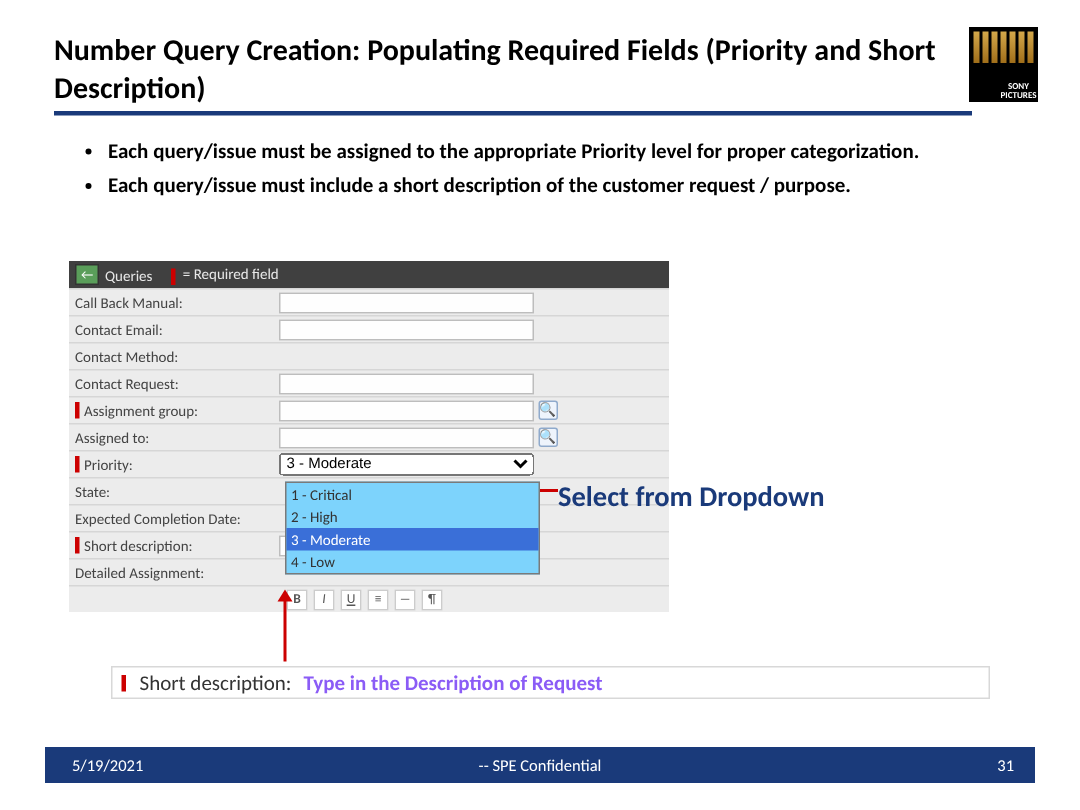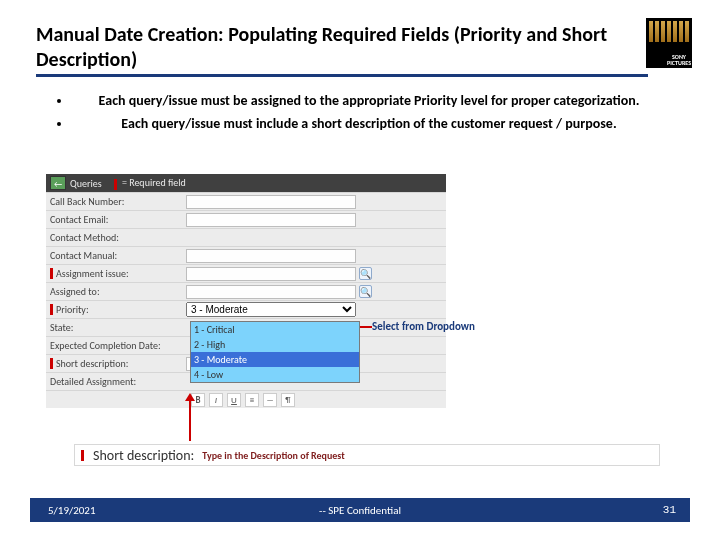--- a/index.html
+++ b/index.html
@@ -50,21 +50,21 @@
   .bullets {
     position: absolute;
     left: 54px;
     top: 92px;
     right: 54px;
     font-size: 14px;
     font-weight: 600;
     color: #000;
     line-height: 1.35;
   }
-  .bullets ul { margin: 0; padding-left: 18px; text-align: center; }
+  .bullets ul { margin: 0; padding-left: 18px; }
   .bullets li { margin-bottom: 4px; }
   .form-shot {
     position: absolute;
     left: 46px;
     top: 174px;
     width: 400px;
     font-size: 10px;
     color: #333;
   }
   .form-hdr {
@@ -134,21 +134,21 @@
     font-size:10px; color:#555;
   }
   .toolbar span {
     width:14px; height:14px; border:1px solid #ccc; background:#fff;
     display:flex; align-items:center; justify-content:center; font-size:9px;
   }
   .callout1 {
     position:absolute;
     left: 372px;
     top: 320px;
-    font-size: 11px;
+    font-size: 19px;
     font-weight: 700;
     color: #1a3a7a;
   }
   .arrow1 {
     position:absolute;
     left:326px; top:326px;
     width:46px; height:2px; background:#c00;
   }
   .arrow1::before {
     content:''; position:absolute; left:-7px; top:-4px;
@@ -172,99 +172,99 @@
     background: #fff;
   }
   .detail-field {
     display:flex; align-items:center; gap:6px;
     border:1px solid #d8d8d8; height:22px; padding-left:6px;
   }
   .detail-field .lbl {
     font-size: 14px; color:#333;
   }
   .callout2 {
-    font-size: 10px;
+    font-size: 14px;
     font-weight: 700;
-    color: #7f1d1d;
+    color: #8b5cf6;
     margin-left: 2px;
   }
   .footer-bar {
     position:absolute;
     left: 30px; right: 30px; bottom: 18px;
     height: 24px;
     background: #1a3a7a;
     color: #fff;
     display: flex;
     align-items: center;
     font-size: 11px;
   }
   .footer-bar .date { padding-left: 18px; }
   .footer-bar .conf { position:absolute; left:50%; transform:translateX(-50%); }
-  .footer-bar .pg { margin-left:auto; padding-right: 14px; font-family: Liberation Mono, monospace; }
+  .footer-bar .pg { margin-left:auto; padding-right: 14px; }
 </style>
 </head>
 <body>
 
 <div class="slide">
 
   <div class="logo">
     <div class="bars">
         <span></span>
         <span></span>
         <span></span>
         <span></span>
         <span></span>
         <span></span>
         <span></span>
       </div>
     <div class="txt"><span>SONY</span><br><span>PICTURES</span></div>
   </div>
 
   <div class="title-wrap">
-    <div class="title">Manual Date Creation: Populating Required Fields (Priority and Short Description)</div>
+    <div class="title">Number Query Creation: Populating Required Fields (Priority and Short Description)</div>
   </div>
 
   <div class="bullets">
     <ul>
       <li>Each query/issue must be assigned to the appropriate Priority level for proper categorization.</li>
       <li>Each query/issue must include a short description of the customer request / purpose.</li>
     </ul>
   </div>
 
   <div class="form-shot">
     <div class="form-hdr">
       <span class="back-btn">←</span>
       <span>Queries</span>
       <span style="margin-left:8px;"><span class="red-bar"></span><span> = Required field</span></span>
     </div>
     <div class="row">
-        <div class="label">Call Back Number:</div>
+        <div class="label">Call Back Manual:</div>
         <div class="value">
           <div class="inp"></div>
         </div>
       </div>
     <div class="row">
         <div class="label">Contact Email:</div>
         <div class="value">
           <div class="inp"></div>
         </div>
       </div>
     <div class="row">
         <div class="label">Contact Method:</div>
       </div>
     <div class="row">
-        <div class="label">Contact Manual:</div>
+        <div class="label">Contact Request:</div>
         <div class="value">
           <div class="inp"></div>
         </div>
       </div>
     <div class="row">
         <div class="label">
           <span class="red-bar"></span>
-          <span>Assignment issue:</span>
+          <span>Assignment group:</span>
         </div>
         <div class="value">
           <div class="inp"></div>
           <span class="mag">🔍</span>
         </div>
       </div>
     <div class="row">
         <div class="label">Assigned to:</div>
         <div class="value">
           <div class="inp"></div>

